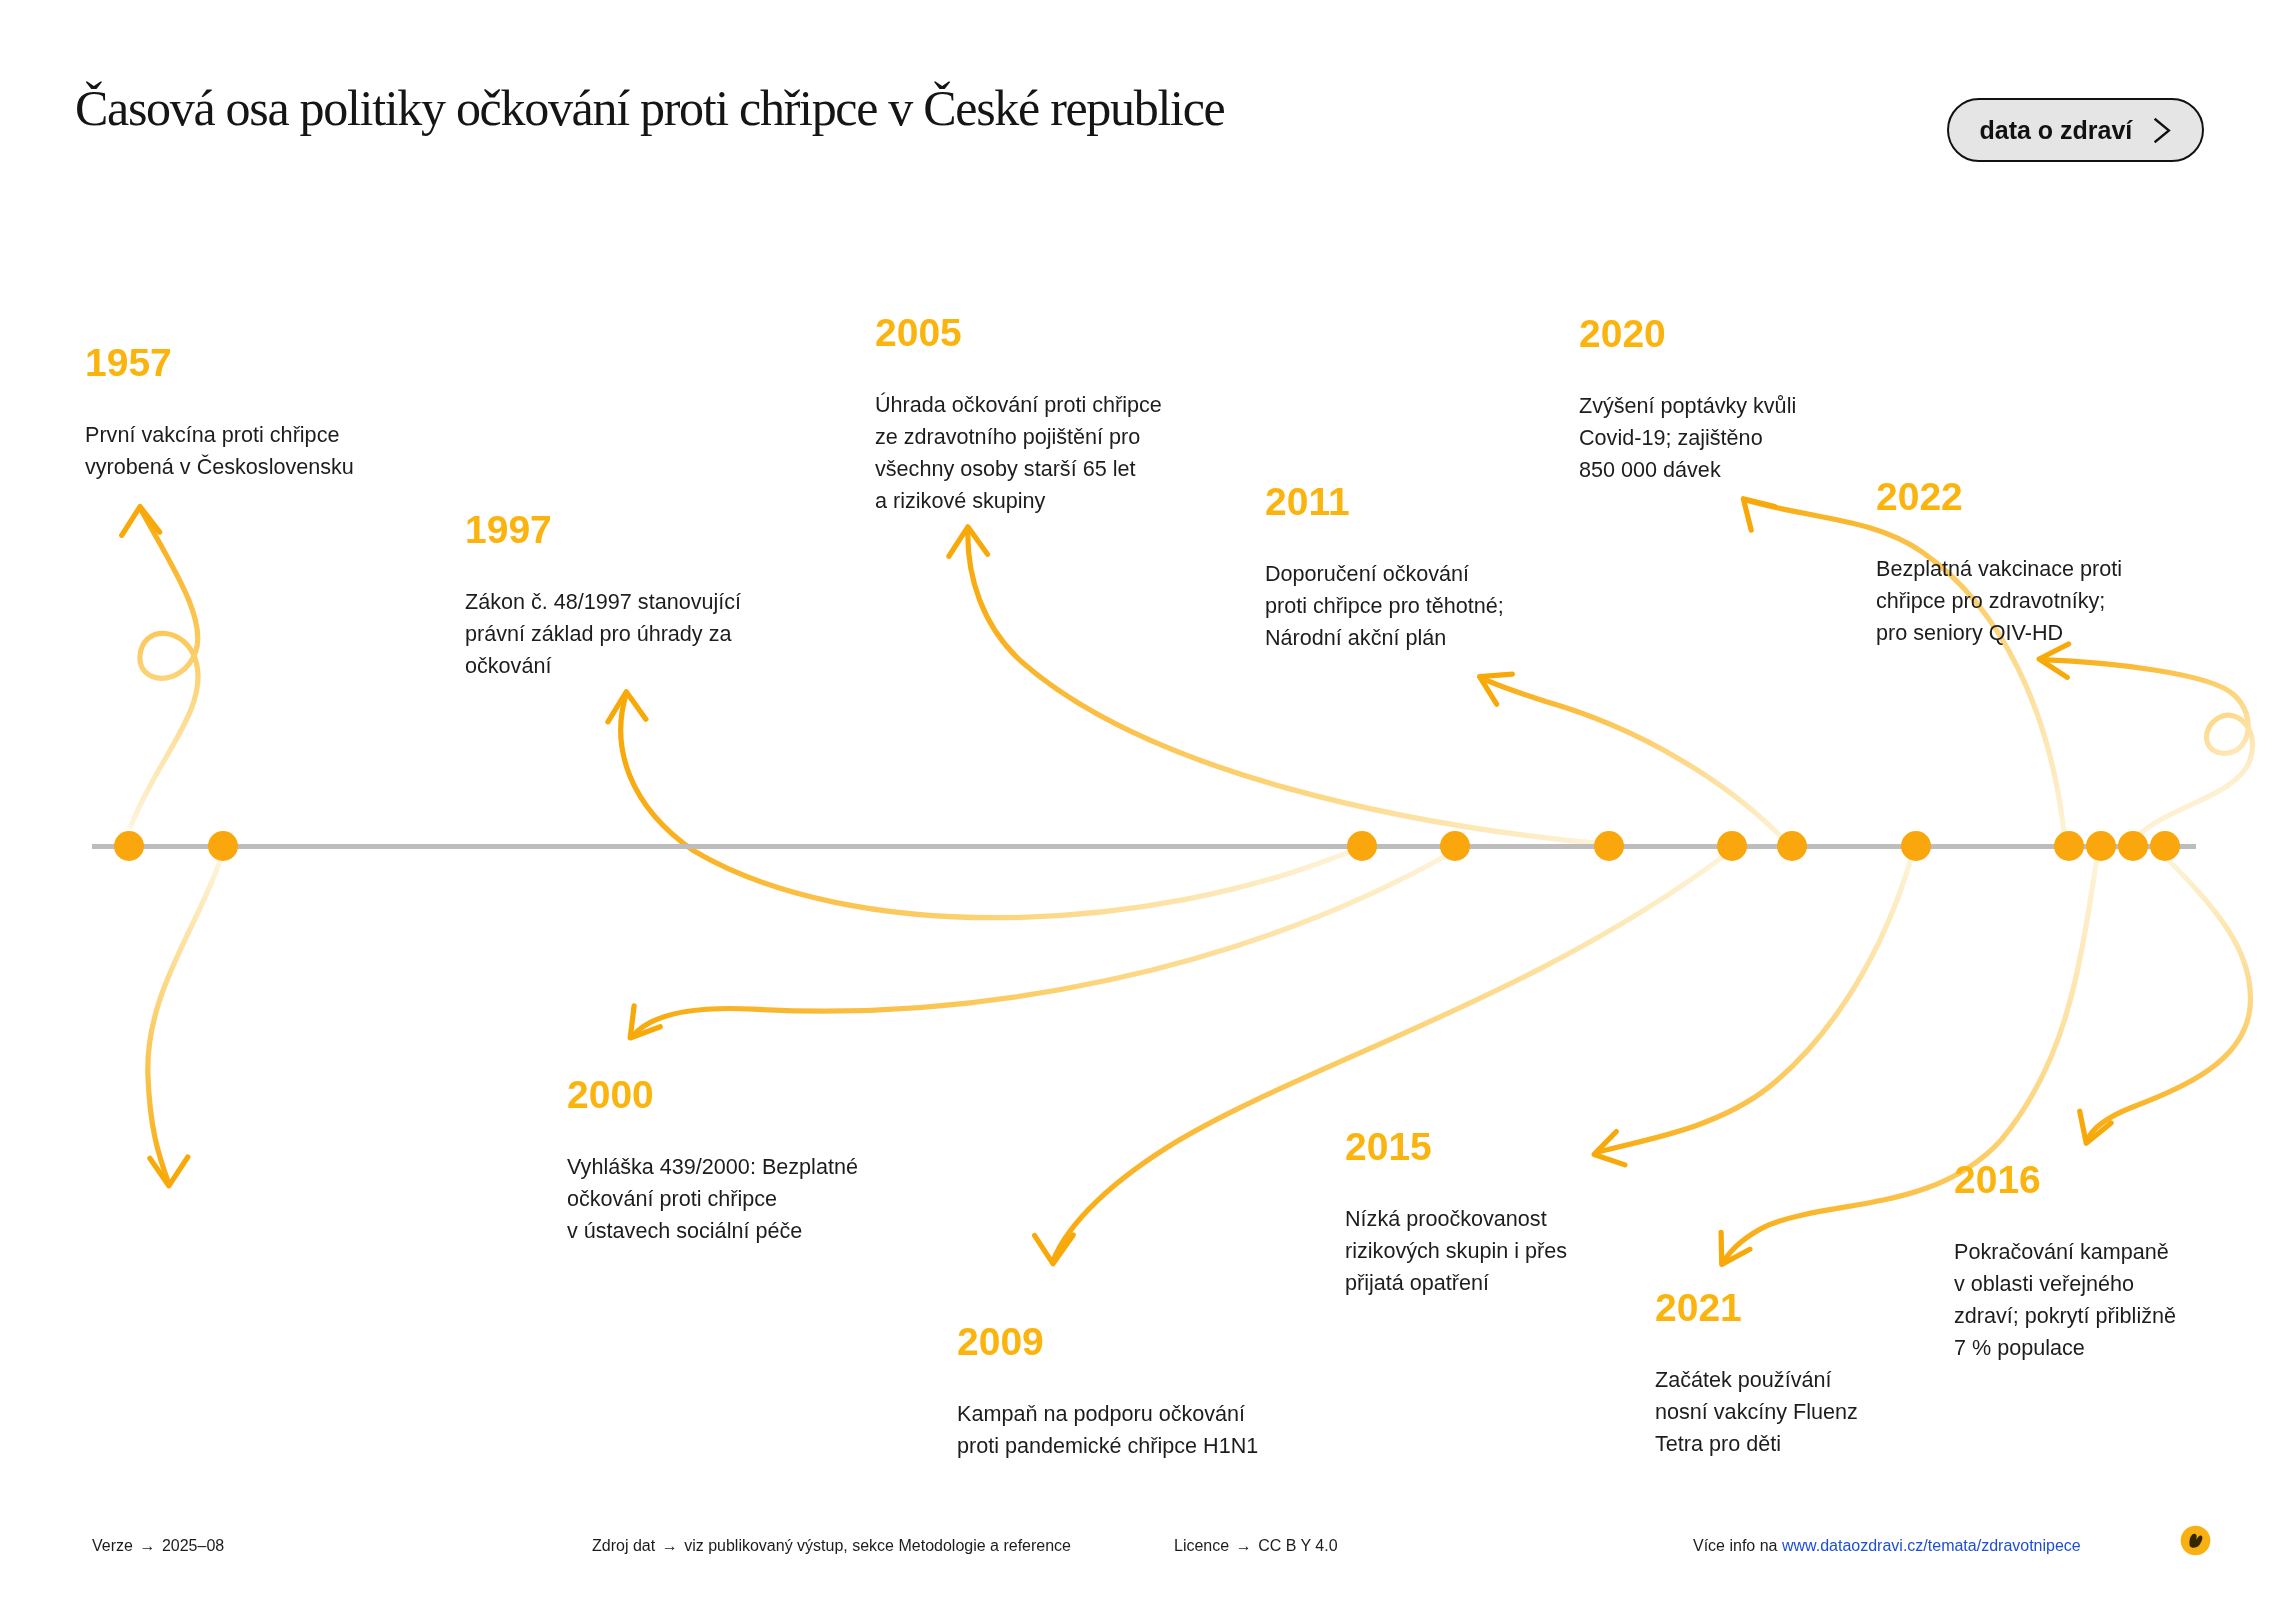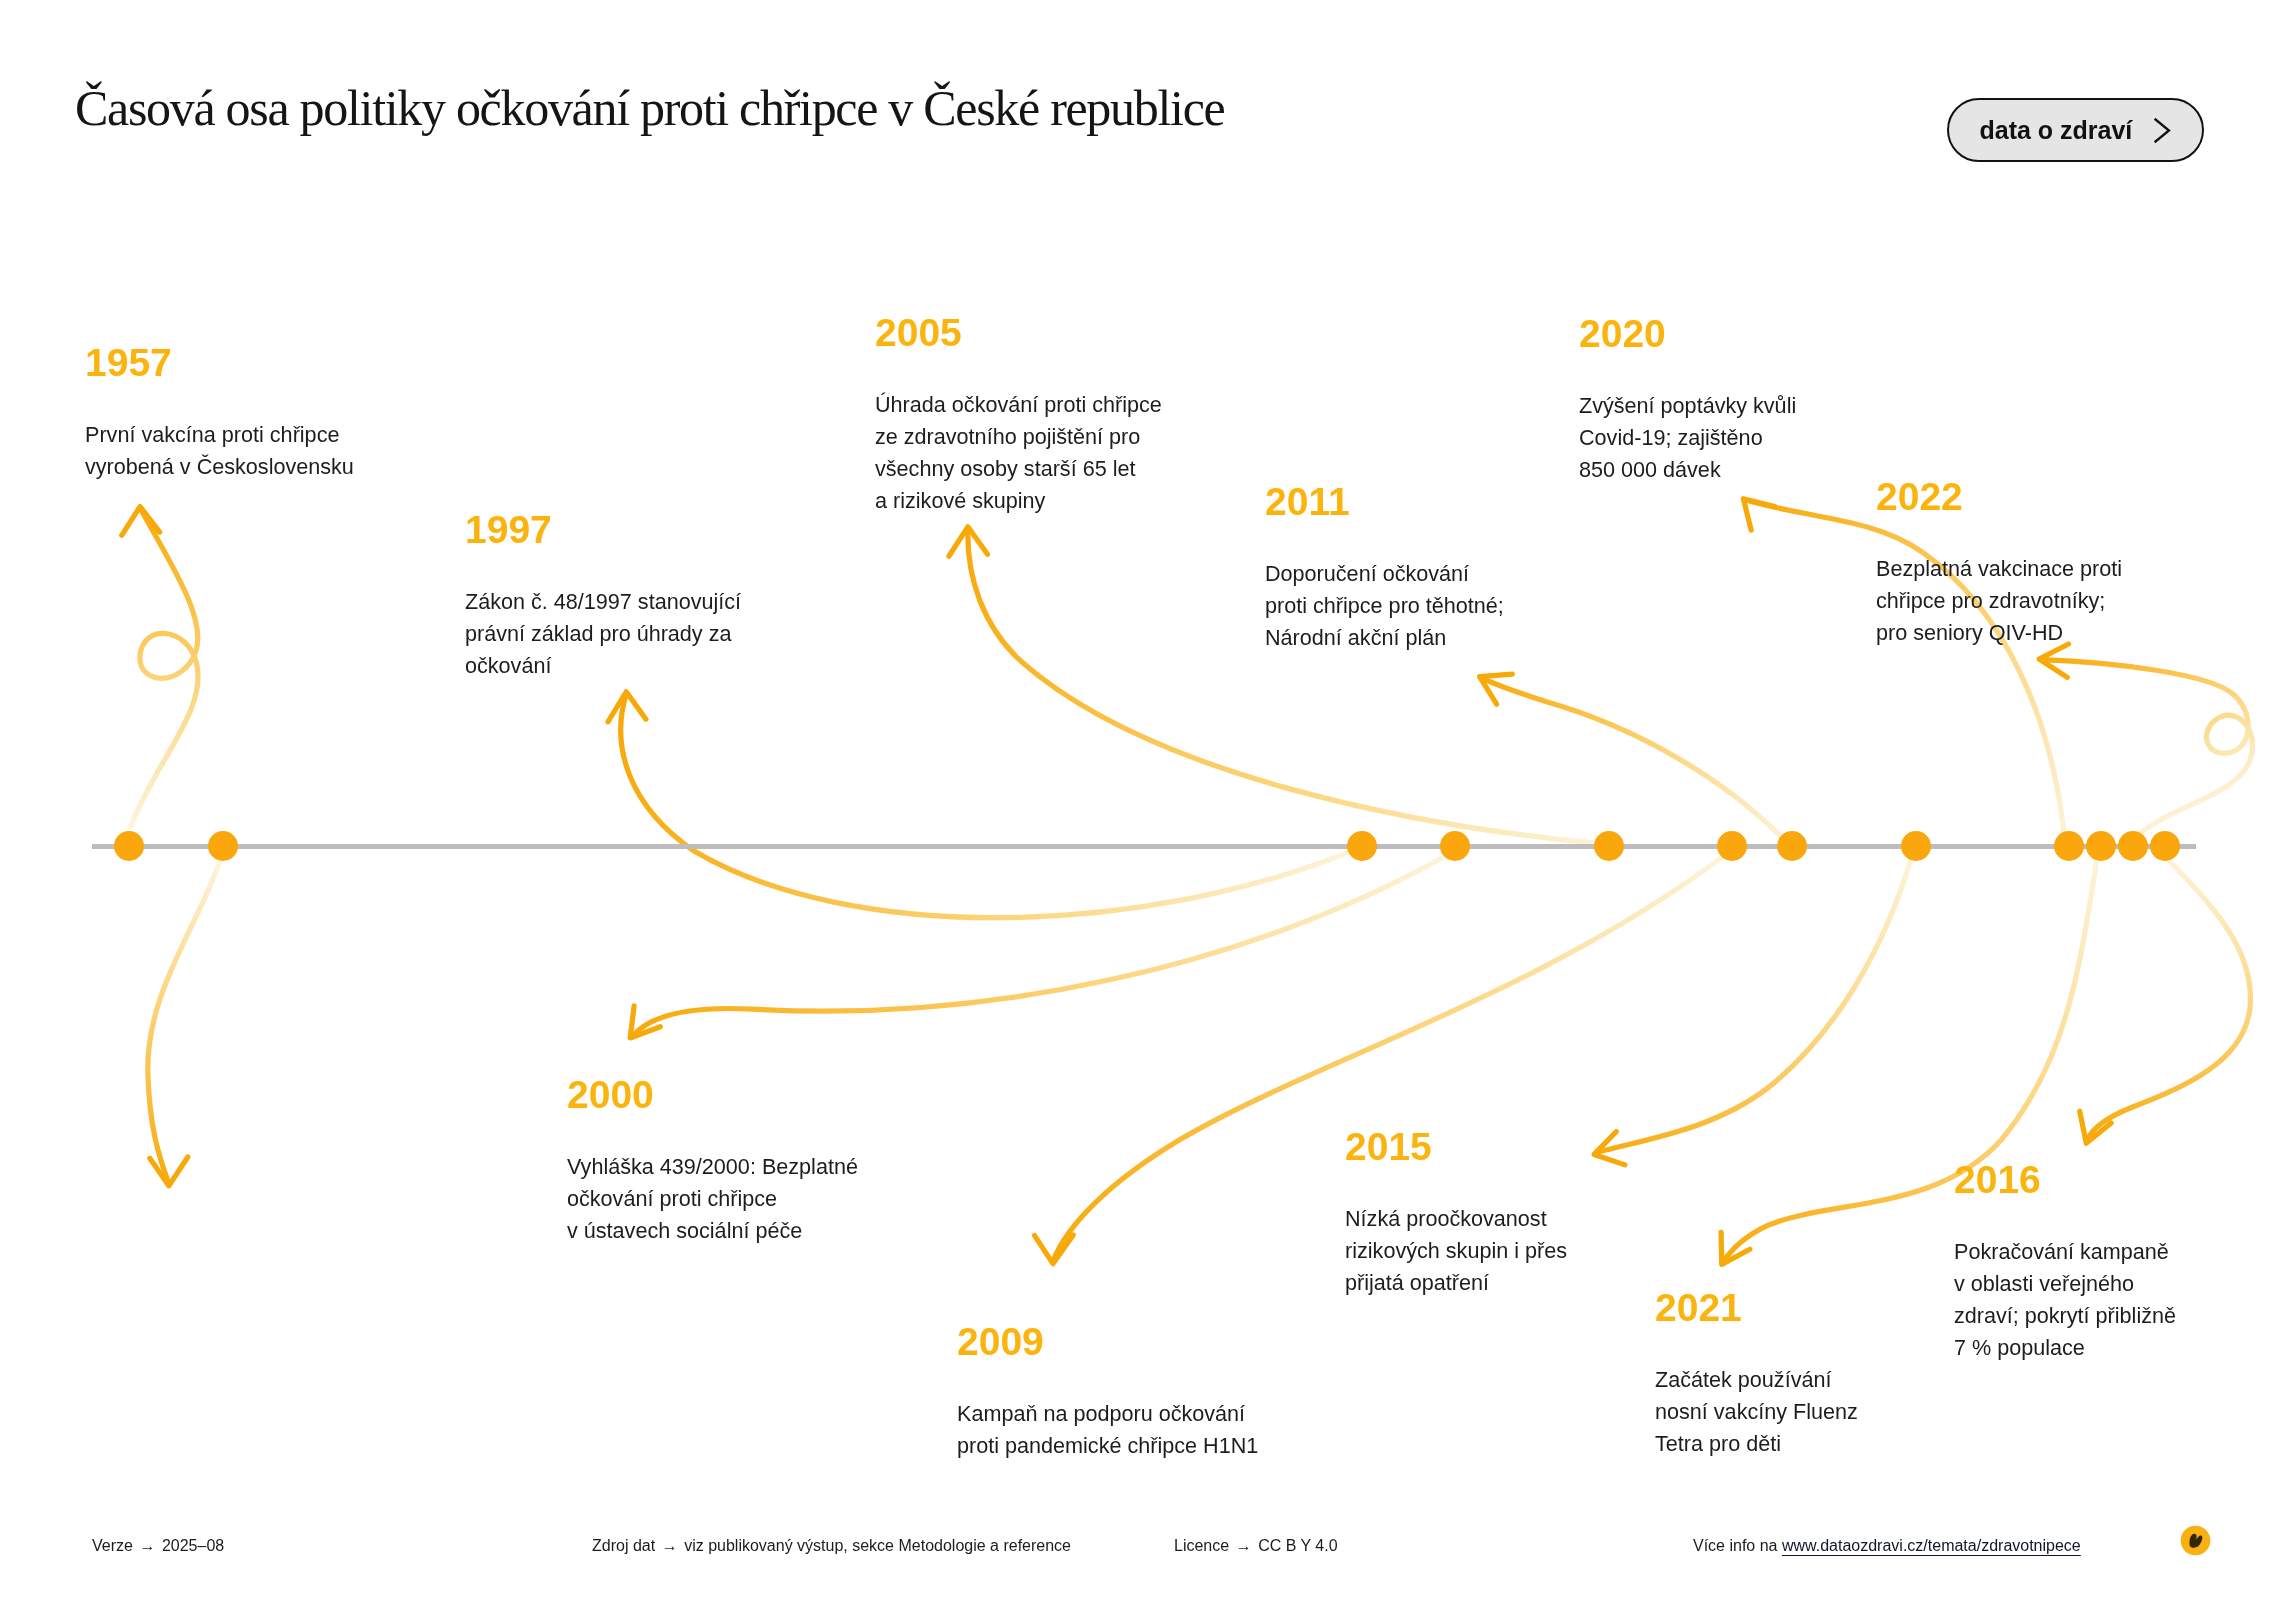--- a/index.html
+++ b/index.html
@@ -54,21 +54,21 @@
   .ev-2021 { left:1655px; top:1288px; }
   .ev-2023 { left:1954px; top:1160px; }
 
   
   .footer-item { position:absolute; top:1537px; font-size:16px; color:#1C1C1C; white-space:nowrap; }
   .f-verze   { left:92px; }
   .f-zdroj   { left:592px; }
   .f-licence { left:1174px; }
   .f-info    { left:1693px; }
   .f-arrow { margin:0 6.5px; }
-  .info-link { color:#0f172a; text-decoration:underline; text-decoration-thickness:1.3px; text-underline-offset:3.9px; cursor:pointer; }
+  .info-link { color:#1d4ed8; text-decoration-thickness:1.3px; text-underline-offset:3.9px; cursor:pointer; }
   .logo { position:absolute; left:2180px; top:1525px; width:31px; height:31px; }
 </style>
 </head>
 <body>
 
 <div class="canvas">
 
   <h1 class="title">Časová osa politiky očkování proti chřipce v České republice</h1>
 
   <button class="cta">

